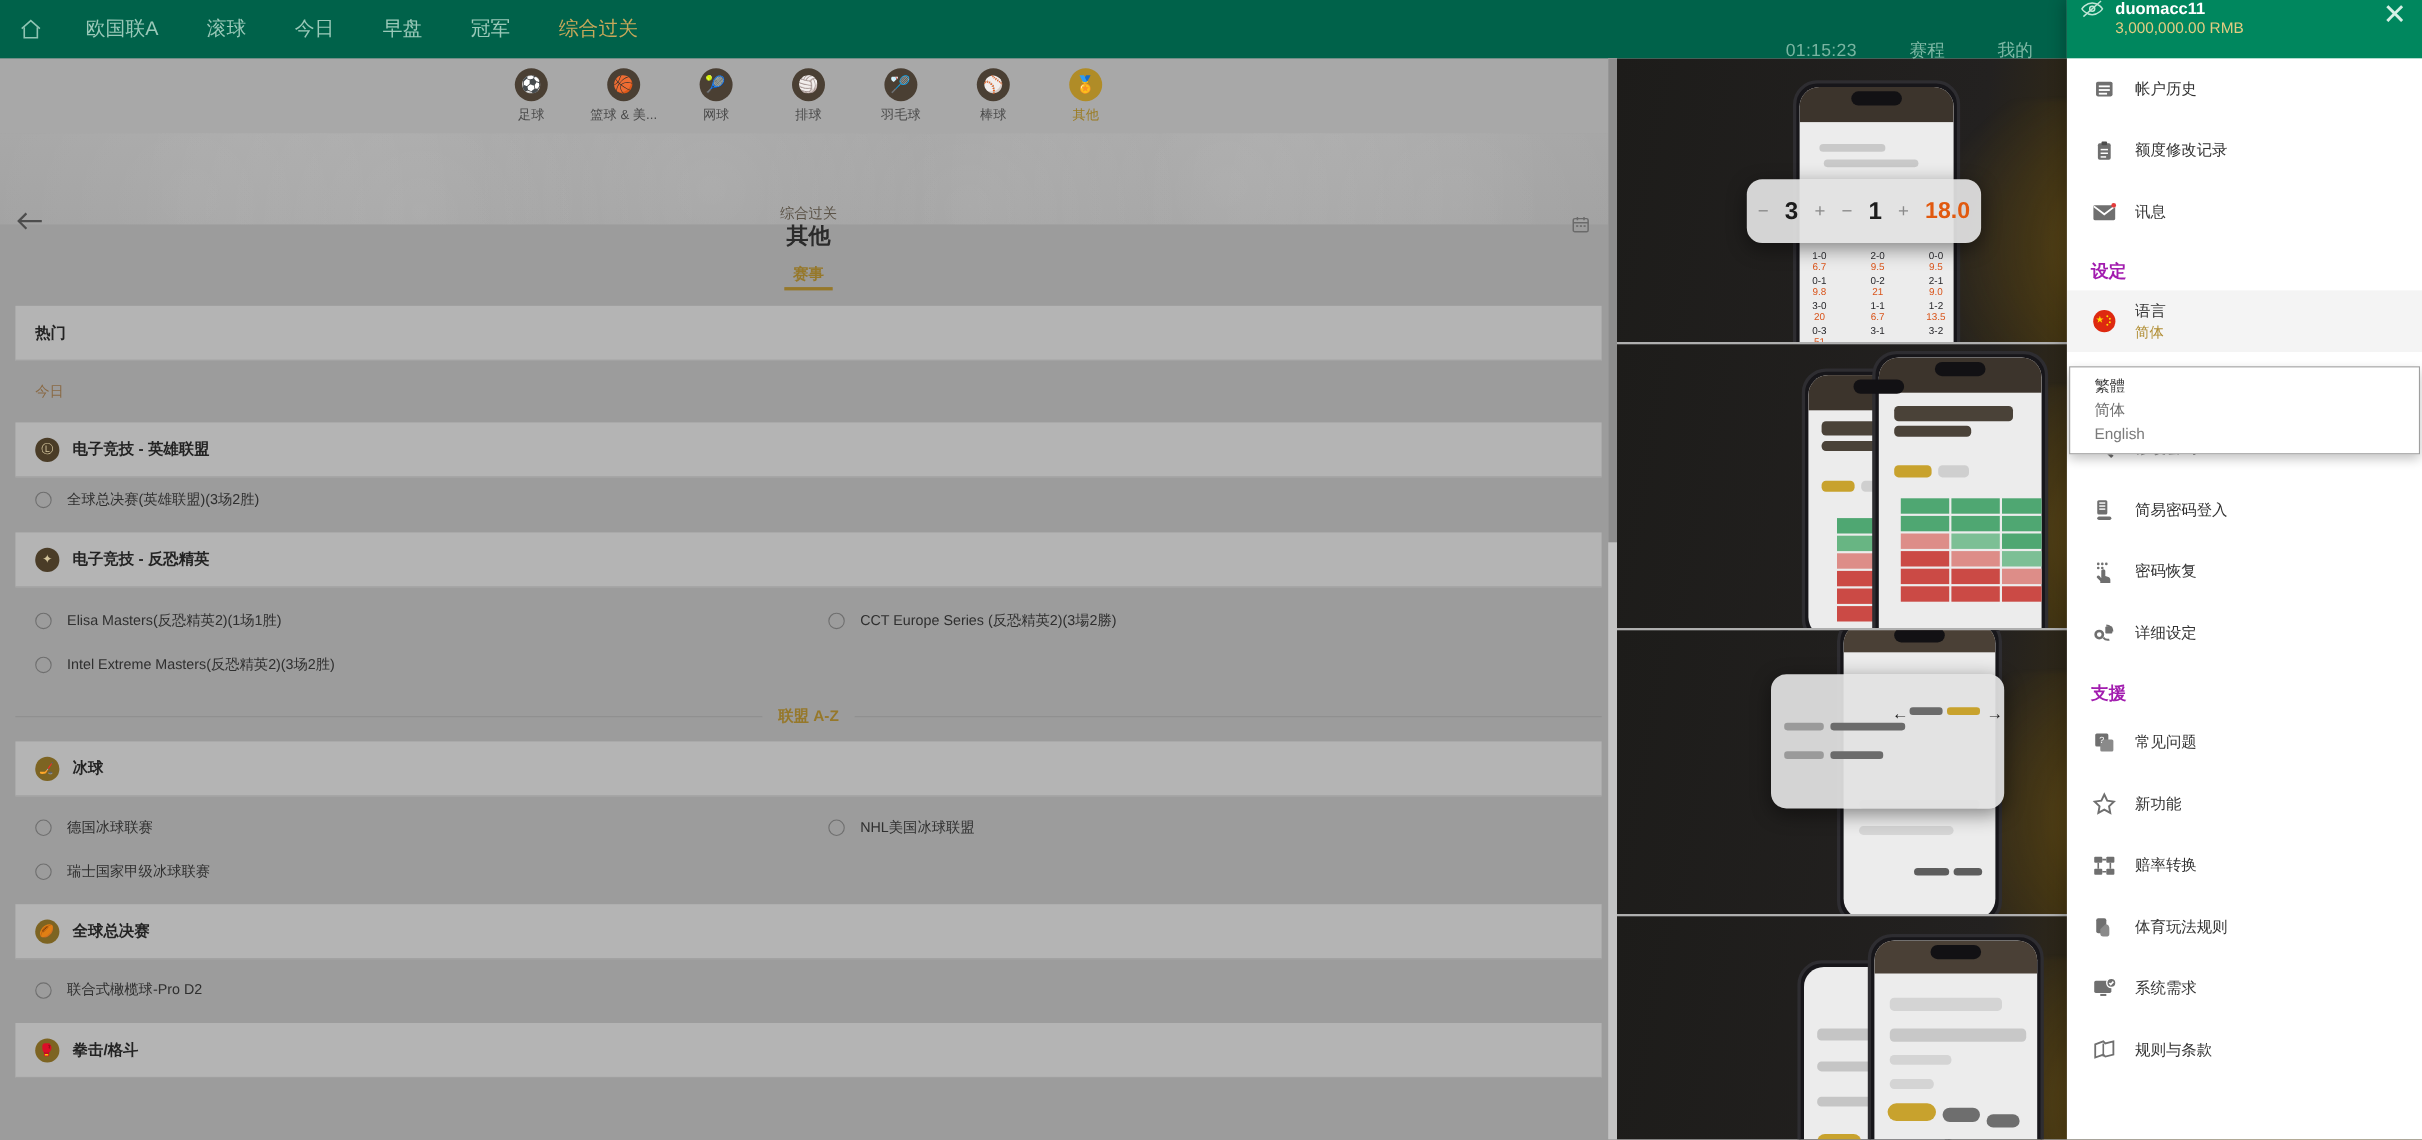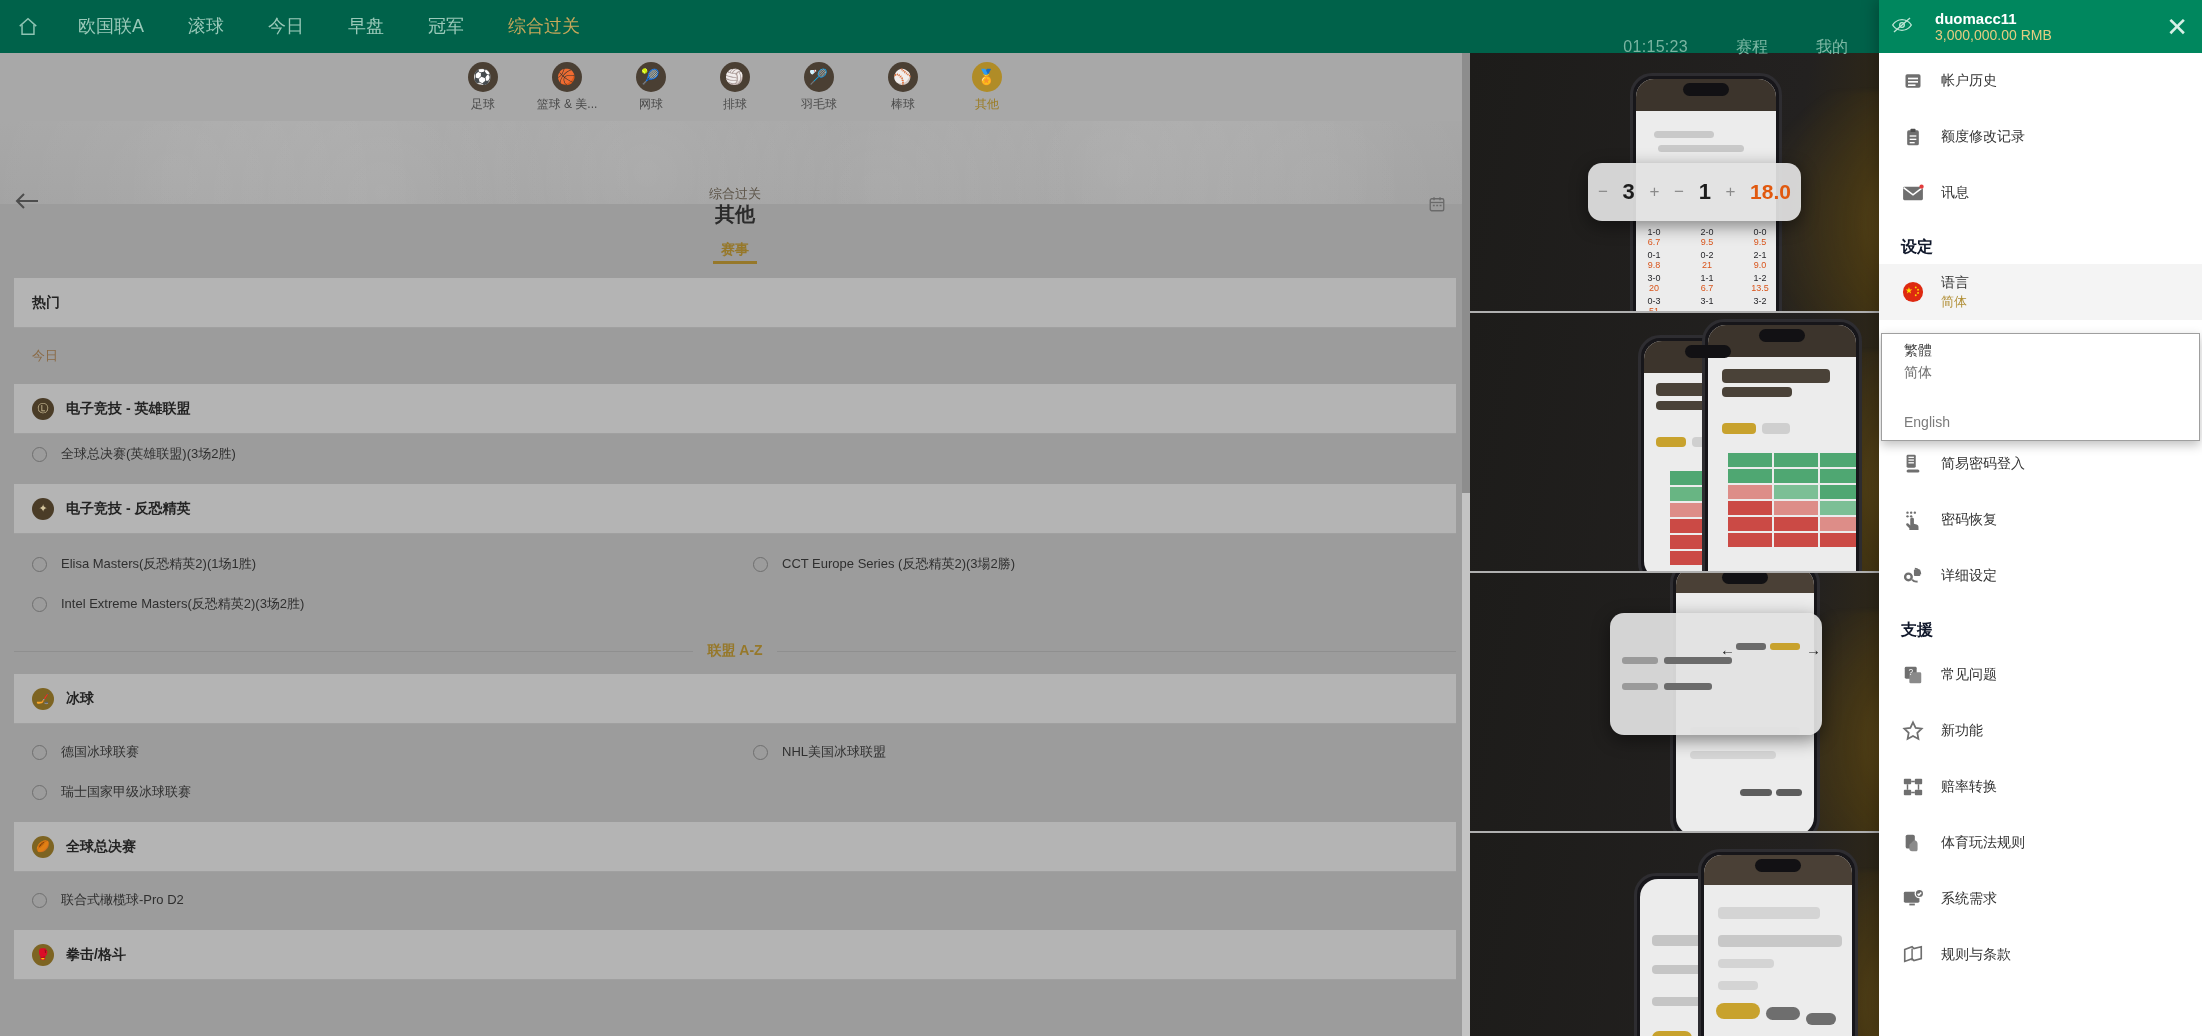--- a/index.html
+++ b/index.html
@@ -184,47 +184,47 @@
   .hmc{ width:38px;height:14px; }
 
   
   #acctpanel{
     position:absolute; top:0; left:1879px; width:323px; height:1036px;
     background:#fff; z-index:40;
     box-shadow:-3px 0 14px rgba(0,0,0,.25);
     overflow:hidden;
   }
   #accthead{
-    height:53px; background:#00875e; display:flex; align-items:center; padding:0 14px 0 12px; gap:22px;
+    height:53px; background:#00875e; display:flex; align-items:flex-start; padding:0 14px 0 12px; gap:10px;
   }
   #accthead .eye{ color:#bfe6d6; font-size:19px; cursor:pointer; }
   #accthead .who{ flex:1; line-height:1.15;}
   #accthead .uname{ color:#fff; font-size:15px; font-weight:bold;}
   #accthead .bal{ color:#e4cd82; font-size:14px;}
   #accthead .x{ color:#d6f0e5; font-size:26px; cursor:pointer; line-height:1;}
 
   .mrow{
     height:56px; display:flex; align-items:center; gap:16px; padding-left:22px; cursor:pointer;
   }
   .mrow.sel{ background:#f4f4f4; }
   .mrow .mi{ width:24px; display:flex; align-items:center; justify-content:center; flex:none;}
   .mrow .ml{ font-size:14px; color:#333; }
   .mrow .ml .sub{ display:block; font-size:13px; color:#b08d33; margin-top:1px;}
   .mgroup{
-    font-size:16px; font-weight:bold; color:#0f172a; padding:16px 0 6px 22px;
+    font-size:16px; font-weight:bold; color:#a21caf; padding:16px 0 6px 22px;
   }
   #langdrop{
     position:absolute; left:2px; right:2px; top:333px;
     background:#fff; border:1px solid #9f9f9f; box-shadow:0 4px 10px rgba(0,0,0,.25);
     padding:6px 0 8px 0; z-index:50;
   }
   #langdrop .opt{ font-size:14px; padding:2px 0 2px 22px; cursor:pointer; }
   #langdrop .opt.o1{ color:#3a3a3a;}
   #langdrop .opt.o2{ color:#6d6d6d;}
-  #langdrop .opt.o3{ color:#7b7b7b;margin-top:28px;}
+  #langdrop .opt.o3{ color:#7b7b7b;}
 
   
   #scrollsliver{
     position:absolute; top:53px; left:1462px; width:8px; height:983px;
     background:#c3c3c3; z-index:6;
   }
   #scrollsliver .thumb{ position:absolute; top:0; left:0; width:8px; height:440px; background:#8d8d8d;}
 </style>
 </head>
 <body>

